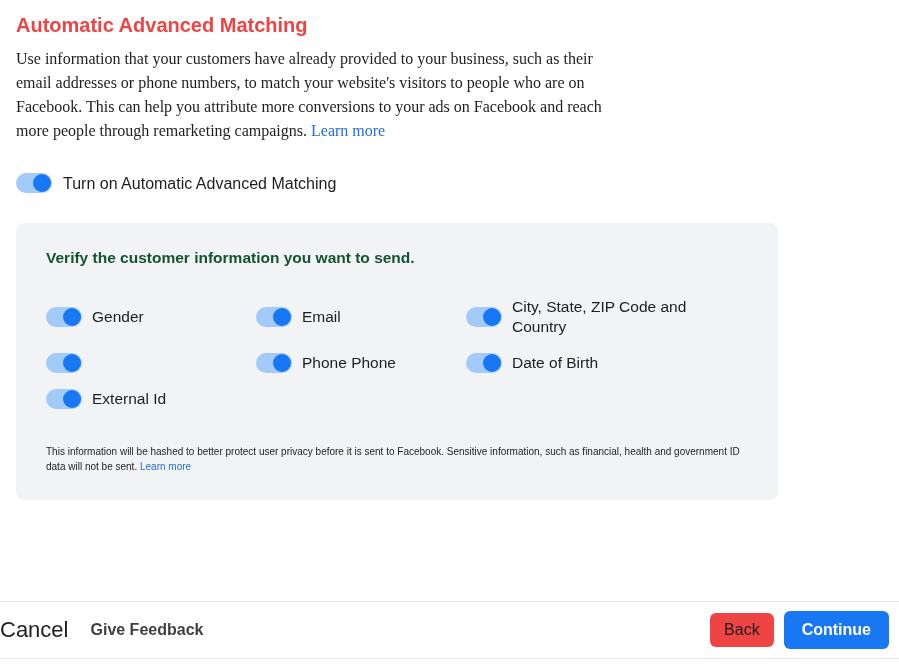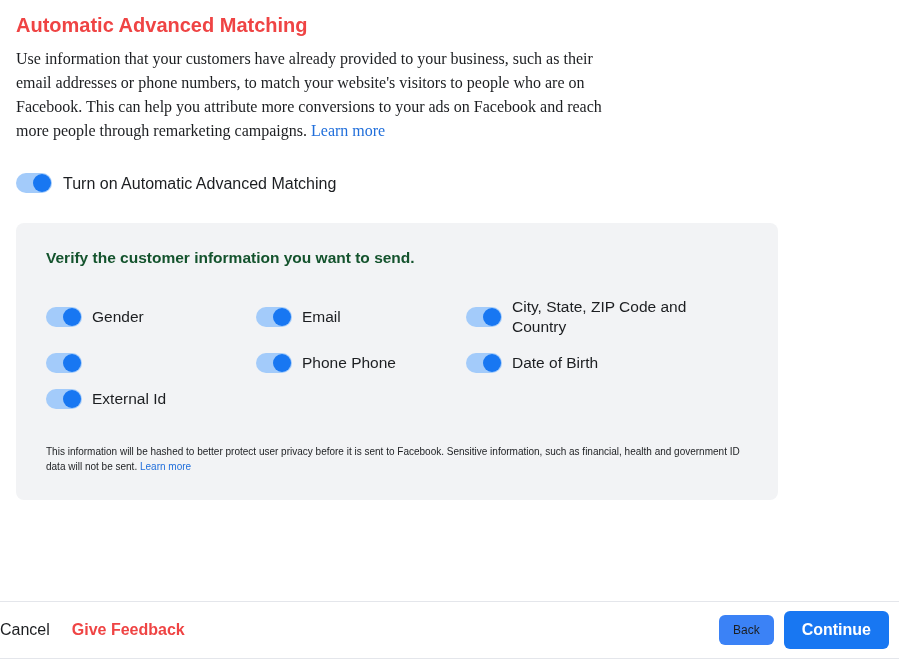--- a/index.html
+++ b/index.html
@@ -110,41 +110,41 @@
       border-top: 1px solid #e4e6eb;
       border-bottom: 1px solid #e4e6eb;
       height: 58px;
     }
     .footer-left {
       display: flex;
       align-items: center;
       gap: 22px;
     }
     .btn-cancel {
-      font-size: 16px;
+      font-size: 22px;
       color: #1c1e21;
       font-weight: 500;
       cursor: pointer;
     }
     .btn-feedback {
       font-size: 16px;
-      color: #ef4444;
+      color: #404040;
       font-weight: 600;
       cursor: pointer;
     }
     .footer-right {
       margin-left: auto;
       display: flex;
       gap: 10px;
       align-items: center;
     }
     .btn-back {
-      background: #3b82f6;
-      color: #1c1e21;
-      font-size: 12px;
+      background: #ef4444;
+      color: #1c1e21;
+      font-size: 16px;
       font-weight: 500;
       border: none;
       padding: 8px 14px;
       border-radius: 6px;
       cursor: pointer;
     }
     .btn-continue {
       background: #1877f2;
       color: #ffffff;
       font-size: 16px;

